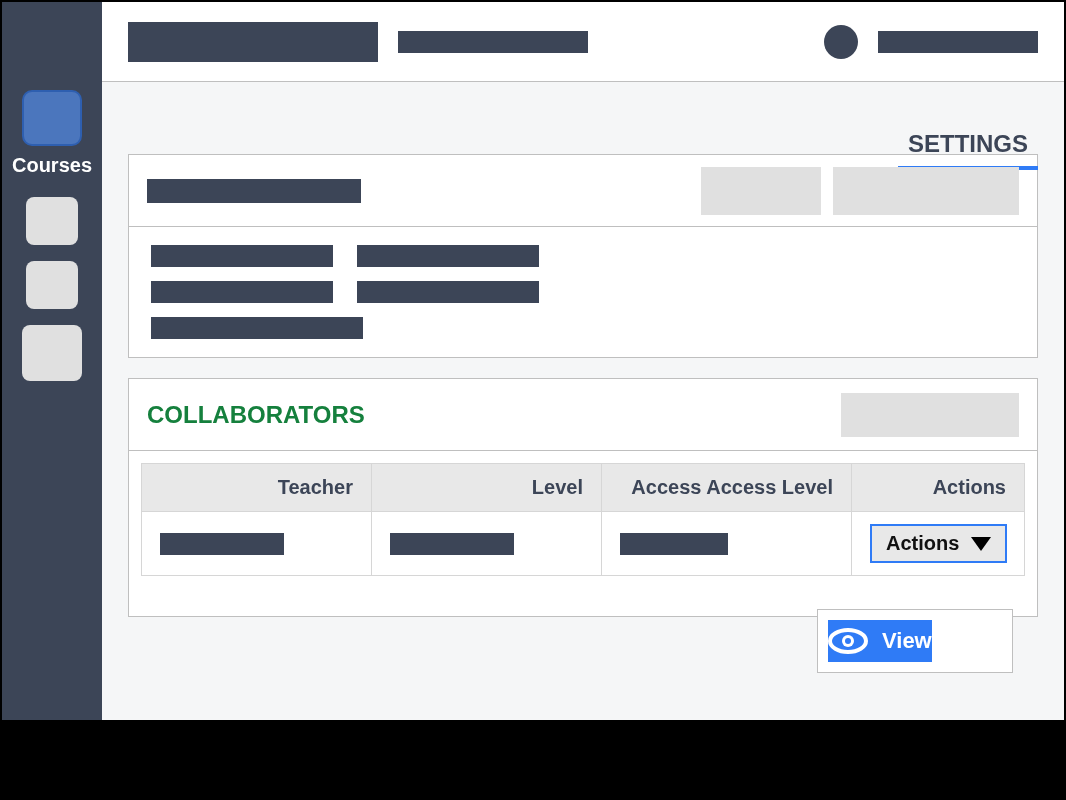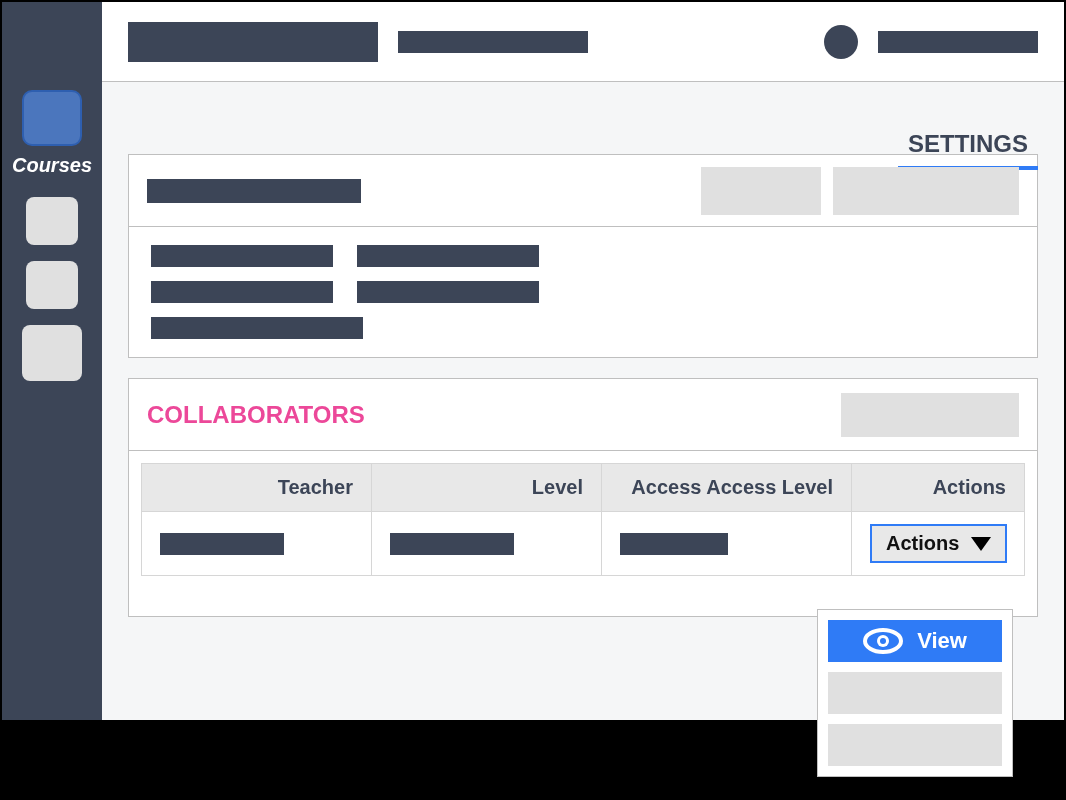--- a/index.html
+++ b/index.html
@@ -20,21 +20,20 @@
     display: flex;
   }
   
   .sidebar {
     width: 100px;
     background: #3c4557;
     display: flex;
     flex-direction: column;
     align-items: center;
     padding-top: 88px;
-    font-style: italic;
   }
   .nav-item {
     width: 60px;
     height: 56px;
     border-radius: 10px;
     margin-bottom: 6px;
   }
   .nav-item.active {
     background: #4b76bd;
     border: 2px solid #2e5fb0;
@@ -108,21 +107,21 @@
   }
   .card-header {
     height: 72px;
     border-bottom: 1px solid #bfbfbf;
     display: flex;
     align-items: center;
     padding: 0 18px;
     gap: 12px;
   }
   .card-title {
-    color: #ec4899;
+    color: #15803d;
     font-size: 24px;
     font-weight: 700;
   }
   .card-body {
     padding: 18px 22px;
   }
   .row-ph { display: flex; gap: 24px; margin-bottom: 14px; }
   
   .table {
     border: 1px solid #d6d6d6;
@@ -164,21 +163,21 @@
   .dropdown {
     position: absolute;
     left: 817px;
     top: 609px;
     width: 196px;
     background: #fff;
     border: 1px solid #bfbfbf;
     padding: 10px;
     z-index: 20;
     display: flex;
-    flex-direction: column;
+    flex-direction: row;
     gap: 10px;
   }
   .dropdown-item {
     height: 42px;
     display: flex;
     align-items: center;
     justify-content: center;
     gap: 14px;
     background: #e0e0e0;
   }

